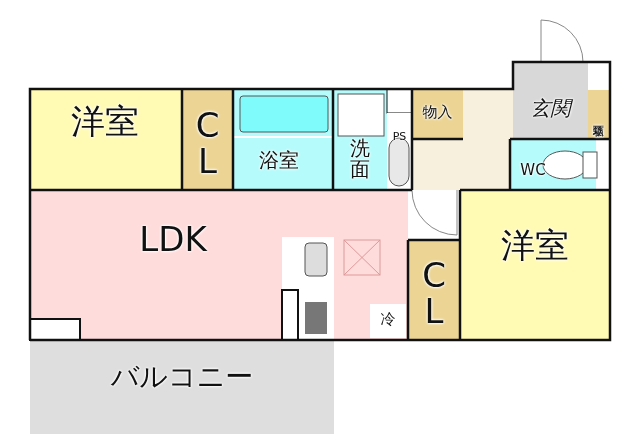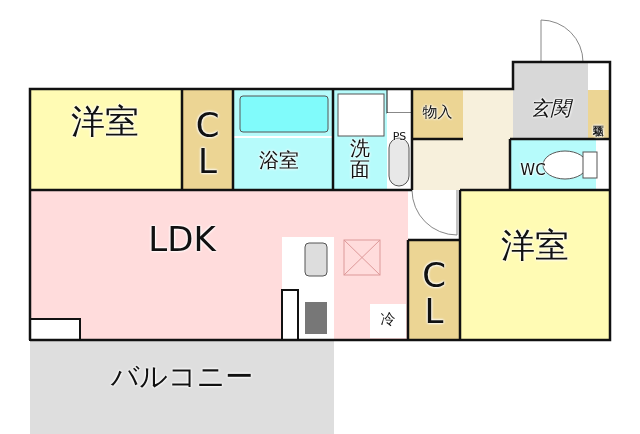--- a/index.html
+++ b/index.html
@@ -96,21 +96,21 @@
 <div class="lbl mid" style="left:233px;top:150px;width:92px;">浴室</div>
 <div class="lbl mid" style="left:340px;top:138px;width:40px;">
   <div>洗</div>
   <div>面</div>
 </div>
 <div class="lbl xs" style="left:387px;top:95px;width:25px;margin-top:36px;">PS</div>
 <div class="lbl sm" style="left:412px;top:105px;width:51px;">物入</div>
 <div class="lbl mid" style="left:513px;top:98px;width:75px;font-style:italic;">玄関</div>
 <div class="lbl xs vert" style="left:592px;top:94px;height:45px;">下駄箱</div>
 <div class="lbl sm" style="left:513px;top:156px;width:40px;margin-top:7px;">WC</div>
-<div class="lbl big" style="left:117px;top:222px;width:130px;">
+<div class="lbl big" style="left:108px;top:222px;width:130px;">
   <div>LDK</div>
 </div>
 <div class="lbl big" style="left:408px;top:258px;width:52px;">
   <div>C</div>
   <div>L</div>
 </div>
 <div class="lbl big" style="left:470px;top:228px;width:130px;">
   <div>洋室</div>
 </div>
 <div class="lbl sm" style="left:370px;top:312px;width:36px;">冷</div>

